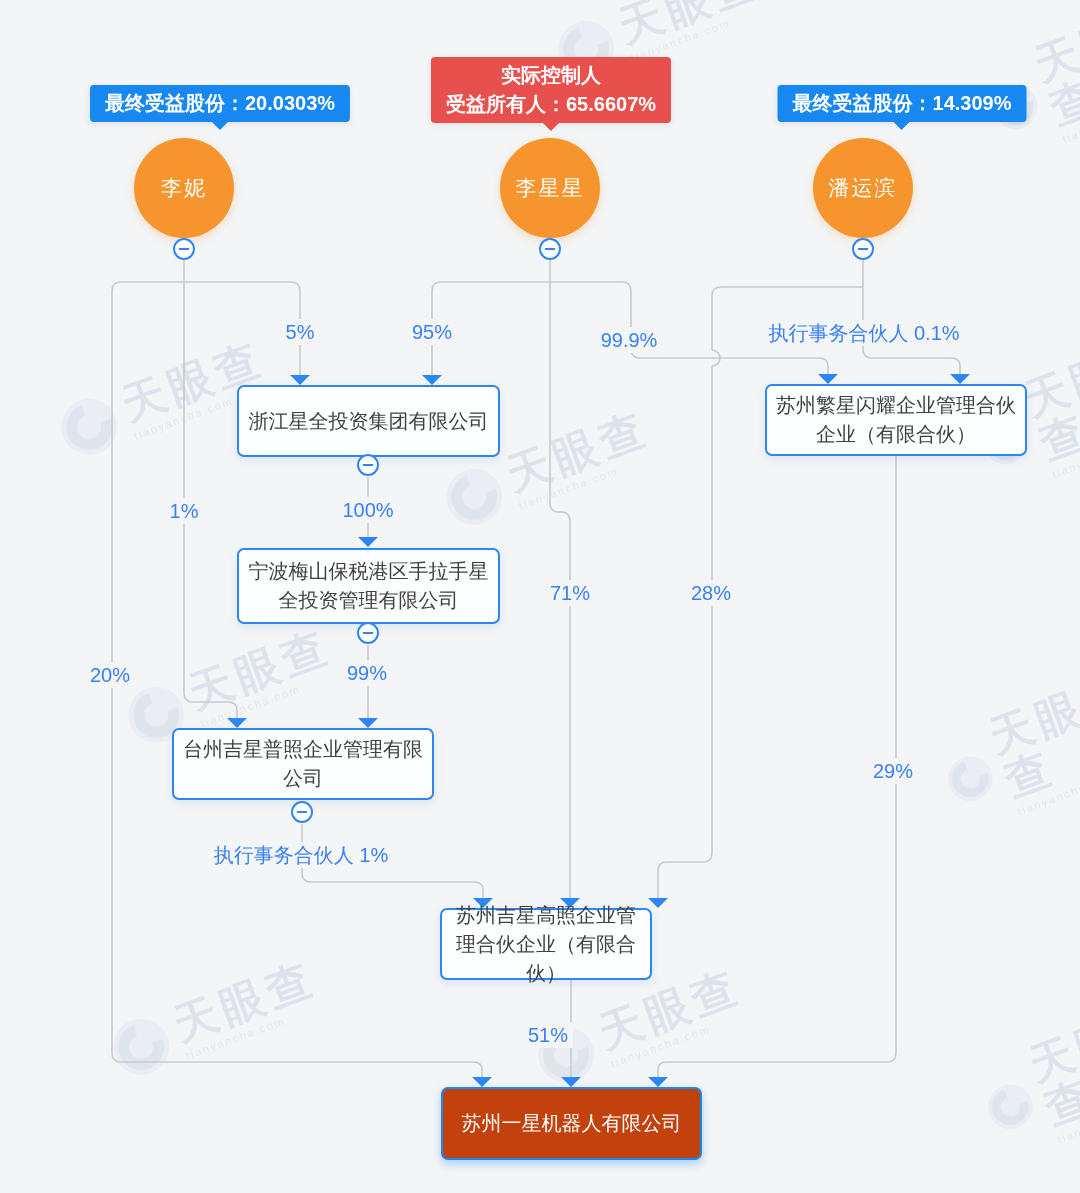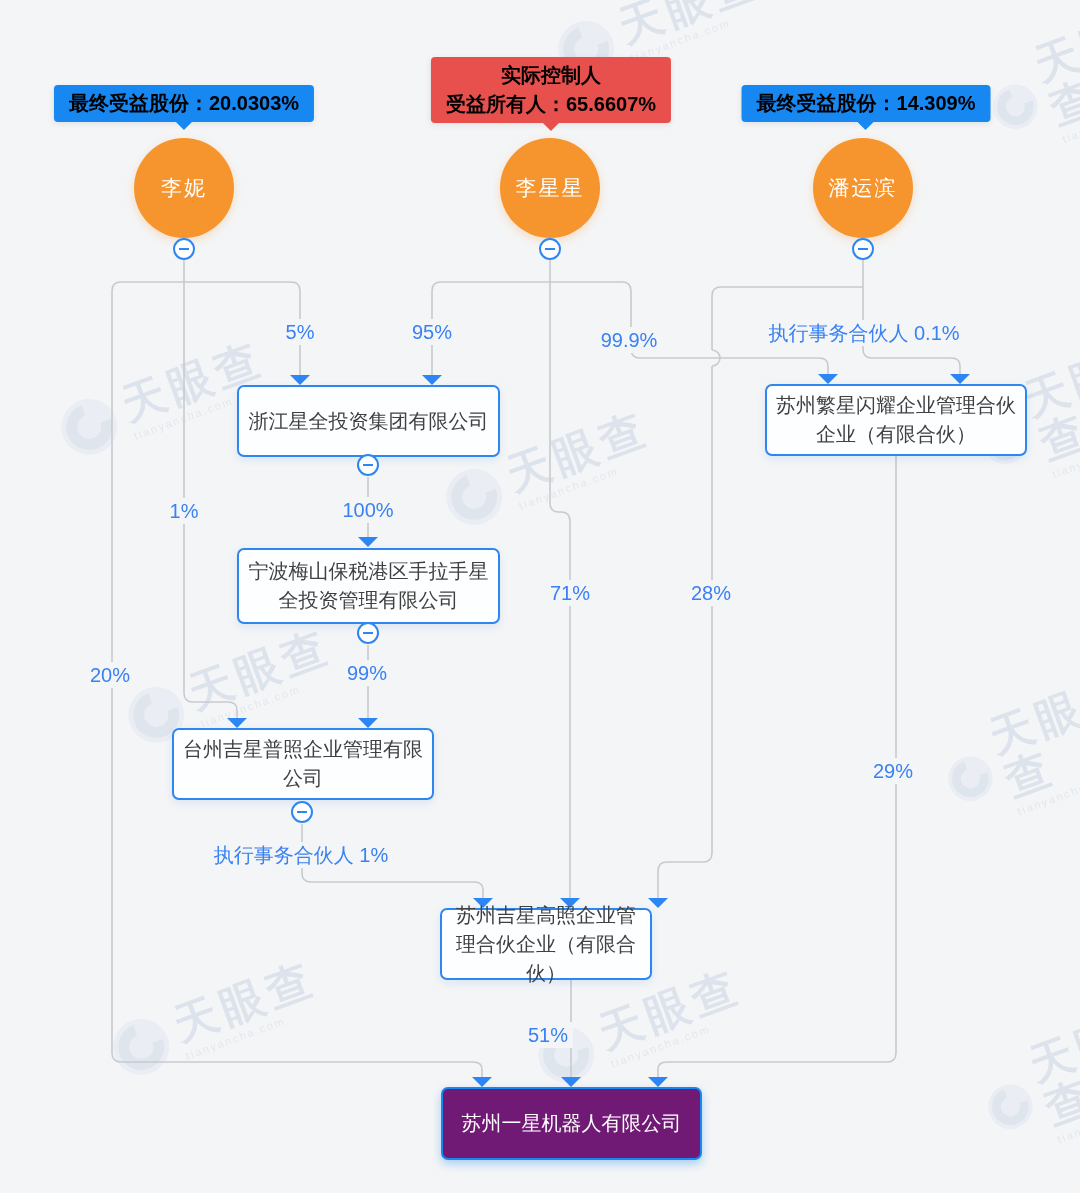--- a/index.html
+++ b/index.html
@@ -33,41 +33,41 @@
   
   .person { position:absolute; width:100px; height:100px; border-radius:50%;
     background:#f6952e; color:#fff; font-size:21px; letter-spacing:2px;
     display:flex; align-items:center; justify-content:center; cursor:pointer;
     box-shadow:0 3px 8px rgba(246,149,46,.25); }
   #p-lini { left:134px; top:138px; }
   #p-lixingxing { left:500px; top:138px; }
   #p-panyunbin { left:813px; top:138px; }
 
   
-  .badge { position:absolute; transform:translateX(-50%); color:#000000; font-weight:bold;
+  .badge { position:absolute; transform:translateX(-50%); color:#ffffff; font-weight:bold;
     font-size:20px; line-height:29px; text-align:center; border-radius:4px;
     padding:4px 15px; white-space:nowrap; box-shadow:0 2px 6px rgba(0,0,0,.08); }
   .badge::after { content:""; position:absolute; left:50%; bottom:-8px;
     transform:translateX(-50%); width:0; height:0;
     border-left:8px solid transparent; border-right:8px solid transparent; }
-  .badge.blue { background:#1787f2; }
+  .badge.blue { background:#1787f2;margin-left:36px; }
   .badge.blue::after { border-top:8px solid #1787f2; }
   .badge.red { background:#e8504d; }
   .badge.red::after { border-top:8px solid #e8504d; }
   #b-lini { left:184px; top:85px; }
   #b-lixingxing { left:551px; top:57px; }
   #b-panyunbin { left:866px; top:85px; }
 
   
   .company { position:absolute; box-sizing:border-box; background:#fdfeff;
     border:2px solid #2e86f0; border-radius:7px; color:#404040; font-size:20px;
     line-height:29px; text-align:center; display:flex; align-items:center;
     justify-content:center; padding:4px 8px; cursor:pointer;
     box-shadow:0 3px 9px rgba(46,134,240,.13); }
-  .company.filled { background:#701a75; border-color:#1787f2; color:#fff;
+  .company.filled { background:#c2410c; border-color:#1787f2; color:#fff;
     box-shadow:0 4px 10px rgba(23,135,242,.35); }
   #c-zhejiang { left:237px; top:385px; width:263px; height:72px; }
   #c-fanxing  { left:765px; top:384px; width:262px; height:72px; }
   #c-ningbo   { left:237px; top:548px; width:263px; height:76px; }
   #c-taizhou  { left:172px; top:728px; width:262px; height:72px; }
   #c-jixing   { left:440px; top:908px; width:212px; height:72px; }
   #c-target   { left:441px; top:1087px; width:261px; height:73px; }
 
   
   .minus { position:absolute; width:22px; height:22px; box-sizing:border-box;

